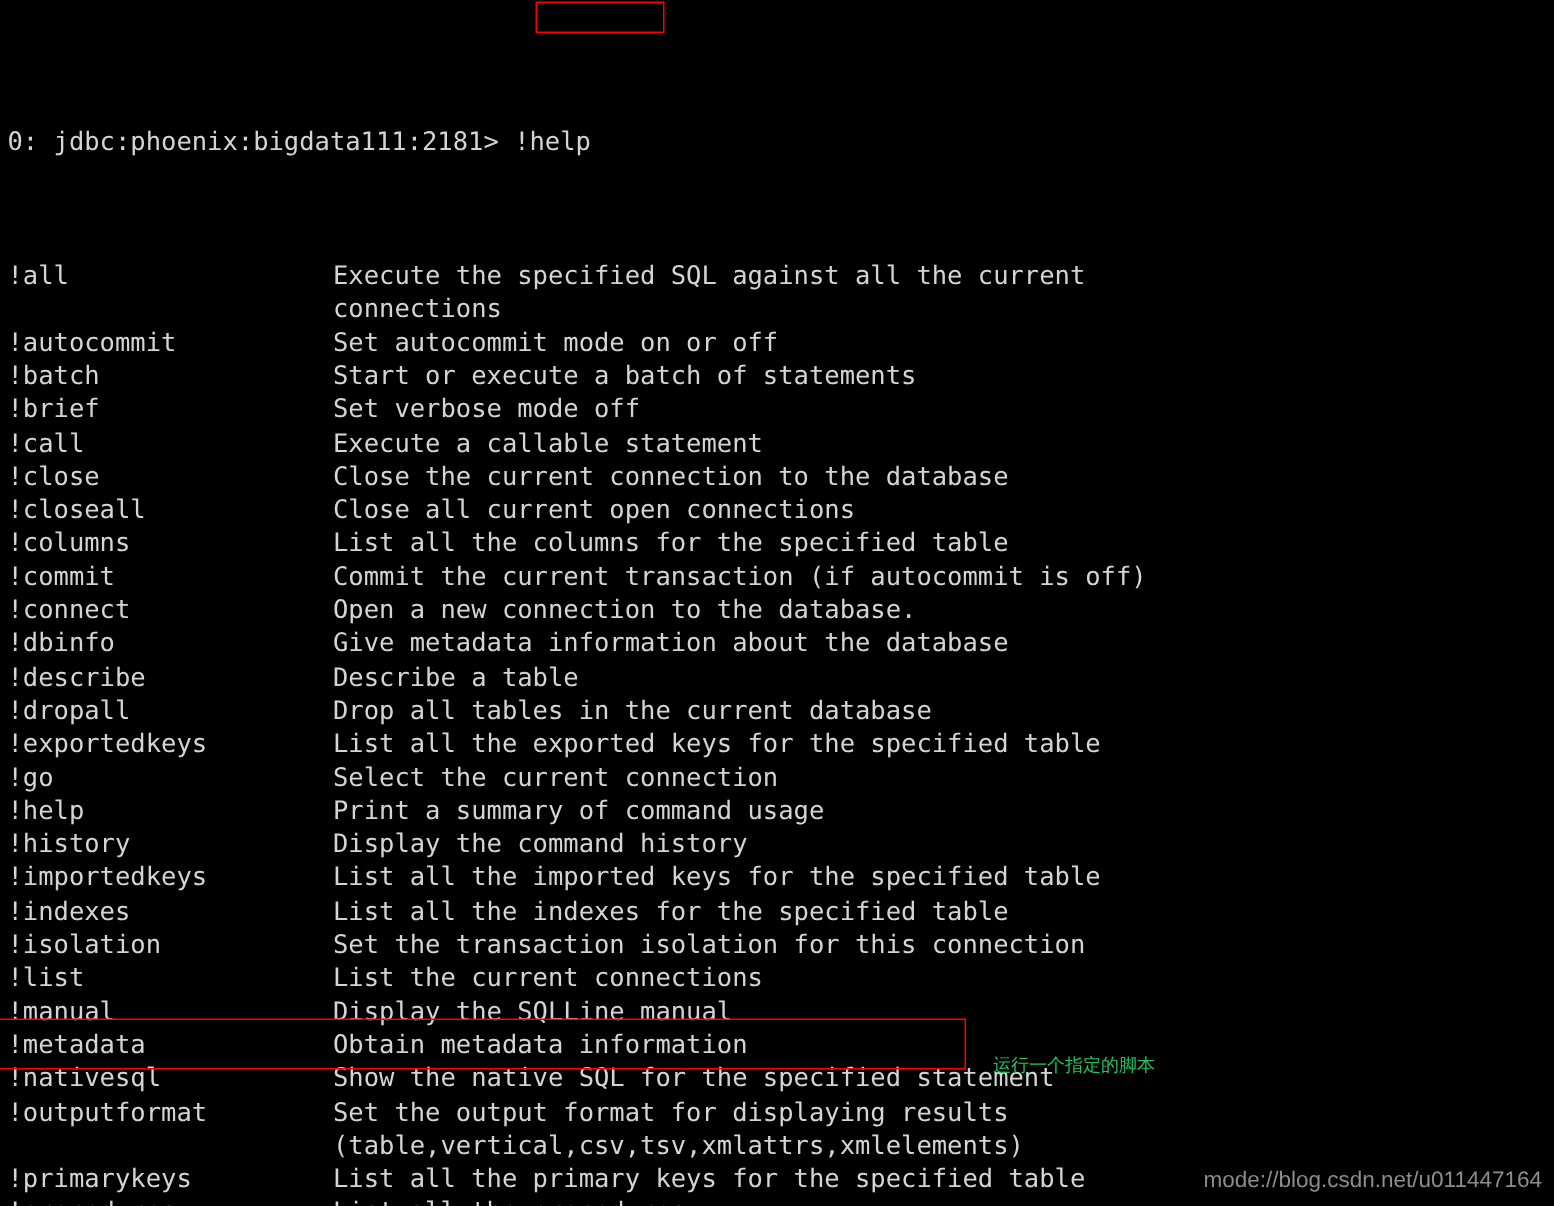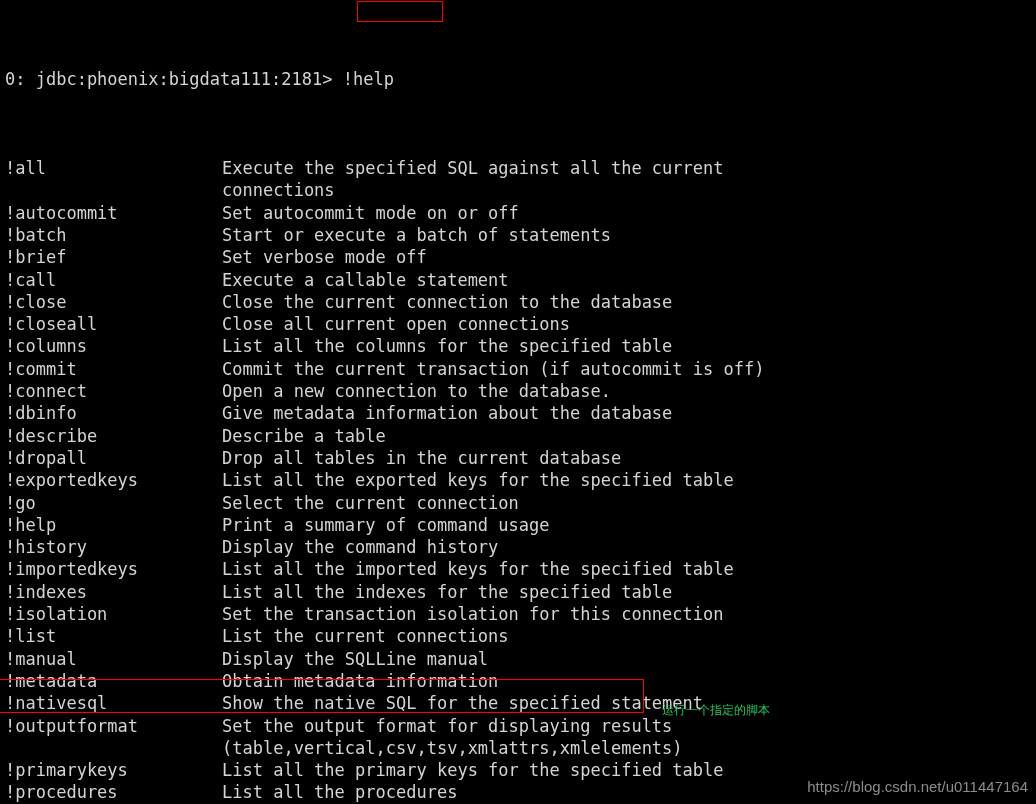--- a/index.html
+++ b/index.html
@@ -19,21 +19,21 @@
     position: absolute;
     left: 0;
     top: 0;
     width: 1036px;
     height: 804px;
     background: #000000;
     color: #d4d4d4;
     font-family: "DejaVu Sans Mono", monospace;
     font-size: 17px;
     line-height: 22.3px;
-    padding: 1px 0 0 5px;
+    padding: 17px 0 0 5px;
     box-sizing: border-box;
     white-space: pre;
     overflow: hidden;
   }
 
   .line {
     height: 22.3px;
     white-space: pre;
     position: relative;
   }
@@ -100,15 +100,15 @@
 <div id="terminal">
 
   <div class="line prompt-line"><span>0: jdbc:phoenix:bigdata111:2181&gt; </span><span>!help</span></div>
 
   <div id="command-list"><div class="line"><span class="cmd">!all</span><span class="desc">Execute the specified SQL against all the current</span></div><div class="line"><span class="cmd"></span><span class="desc">connections</span></div><div class="line"><span class="cmd">!autocommit</span><span class="desc">Set autocommit mode on or off</span></div><div class="line"><span class="cmd">!batch</span><span class="desc">Start or execute a batch of statements</span></div><div class="line"><span class="cmd">!brief</span><span class="desc">Set verbose mode off</span></div><div class="line"><span class="cmd">!call</span><span class="desc">Execute a callable statement</span></div><div class="line"><span class="cmd">!close</span><span class="desc">Close the current connection to the database</span></div><div class="line"><span class="cmd">!closeall</span><span class="desc">Close all current open connections</span></div><div class="line"><span class="cmd">!columns</span><span class="desc">List all the columns for the specified table</span></div><div class="line"><span class="cmd">!commit</span><span class="desc">Commit the current transaction (if autocommit is off)</span></div><div class="line"><span class="cmd">!connect</span><span class="desc">Open a new connection to the database.</span></div><div class="line"><span class="cmd">!dbinfo</span><span class="desc">Give metadata information about the database</span></div><div class="line"><span class="cmd">!describe</span><span class="desc">Describe a table</span></div><div class="line"><span class="cmd">!dropall</span><span class="desc">Drop all tables in the current database</span></div><div class="line"><span class="cmd">!exportedkeys</span><span class="desc">List all the exported keys for the specified table</span></div><div class="line"><span class="cmd">!go</span><span class="desc">Select the current connection</span></div><div class="line"><span class="cmd">!help</span><span class="desc">Print a summary of command usage</span></div><div class="line"><span class="cmd">!history</span><span class="desc">Display the command history</span></div><div class="line"><span class="cmd">!importedkeys</span><span class="desc">List all the imported keys for the specified table</span></div><div class="line"><span class="cmd">!indexes</span><span class="desc">List all the indexes for the specified table</span></div><div class="line"><span class="cmd">!isolation</span><span class="desc">Set the transaction isolation for this connection</span></div><div class="line"><span class="cmd">!list</span><span class="desc">List the current connections</span></div><div class="line"><span class="cmd">!manual</span><span class="desc">Display the SQLLine manual</span></div><div class="line"><span class="cmd">!metadata</span><span class="desc">Obtain metadata information</span></div><div class="line"><span class="cmd">!nativesql</span><span class="desc">Show the native SQL for the specified statement</span></div><div class="line"><span class="cmd">!outputformat</span><span class="desc">Set the output format for displaying results</span></div><div class="line"><span class="cmd"></span><span class="desc">(table,vertical,csv,tsv,xmlattrs,xmlelements)</span></div><div class="line"><span class="cmd">!primarykeys</span><span class="desc">List all the primary keys for the specified table</span></div><div class="line"><span class="cmd">!procedures</span><span class="desc">List all the procedures</span></div><div class="line"><span class="cmd">!properties</span></div></div>
 
   <div class="red-box" id="box-help"></div>
   <div class="red-box" id="box-run"></div>
   <div class="annotation-cn">运行一个指定的脚本</div>
 
-  <div class="watermark">https://blog.csdn.net/u011447164</div>
+  <div class="watermark">mode://blog.csdn.net/u011447164</div>
 
 </div>
 
 </body></html>

